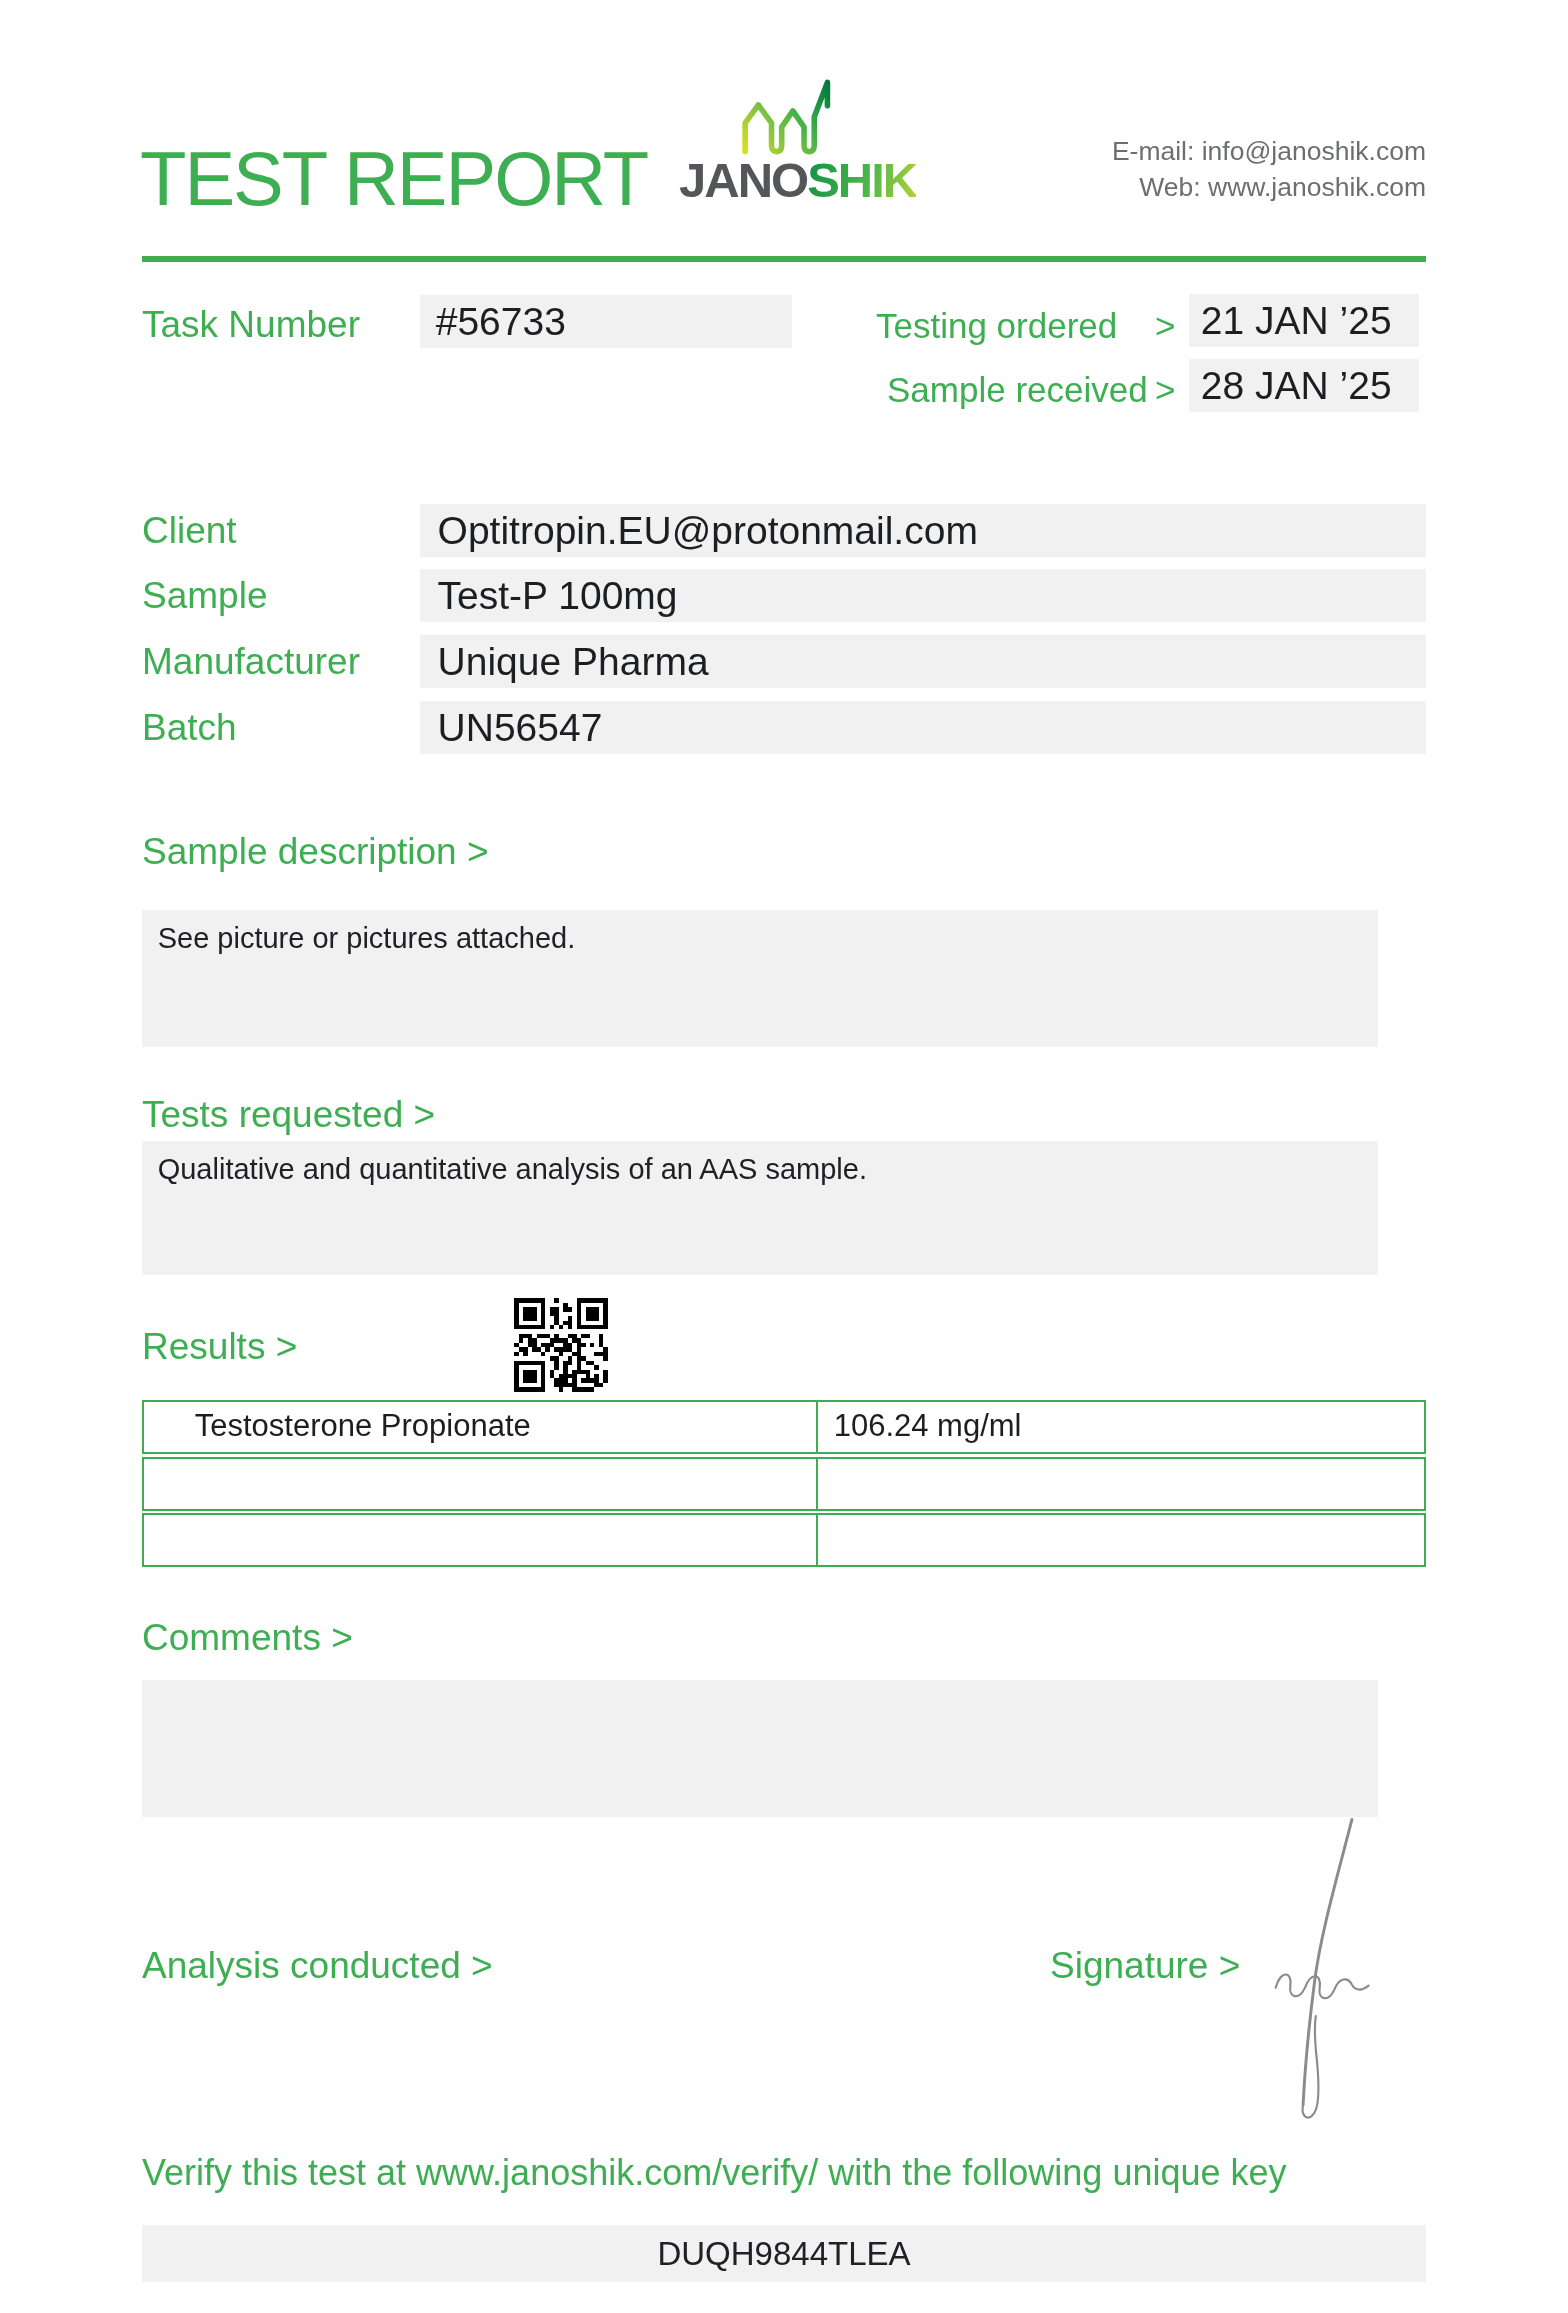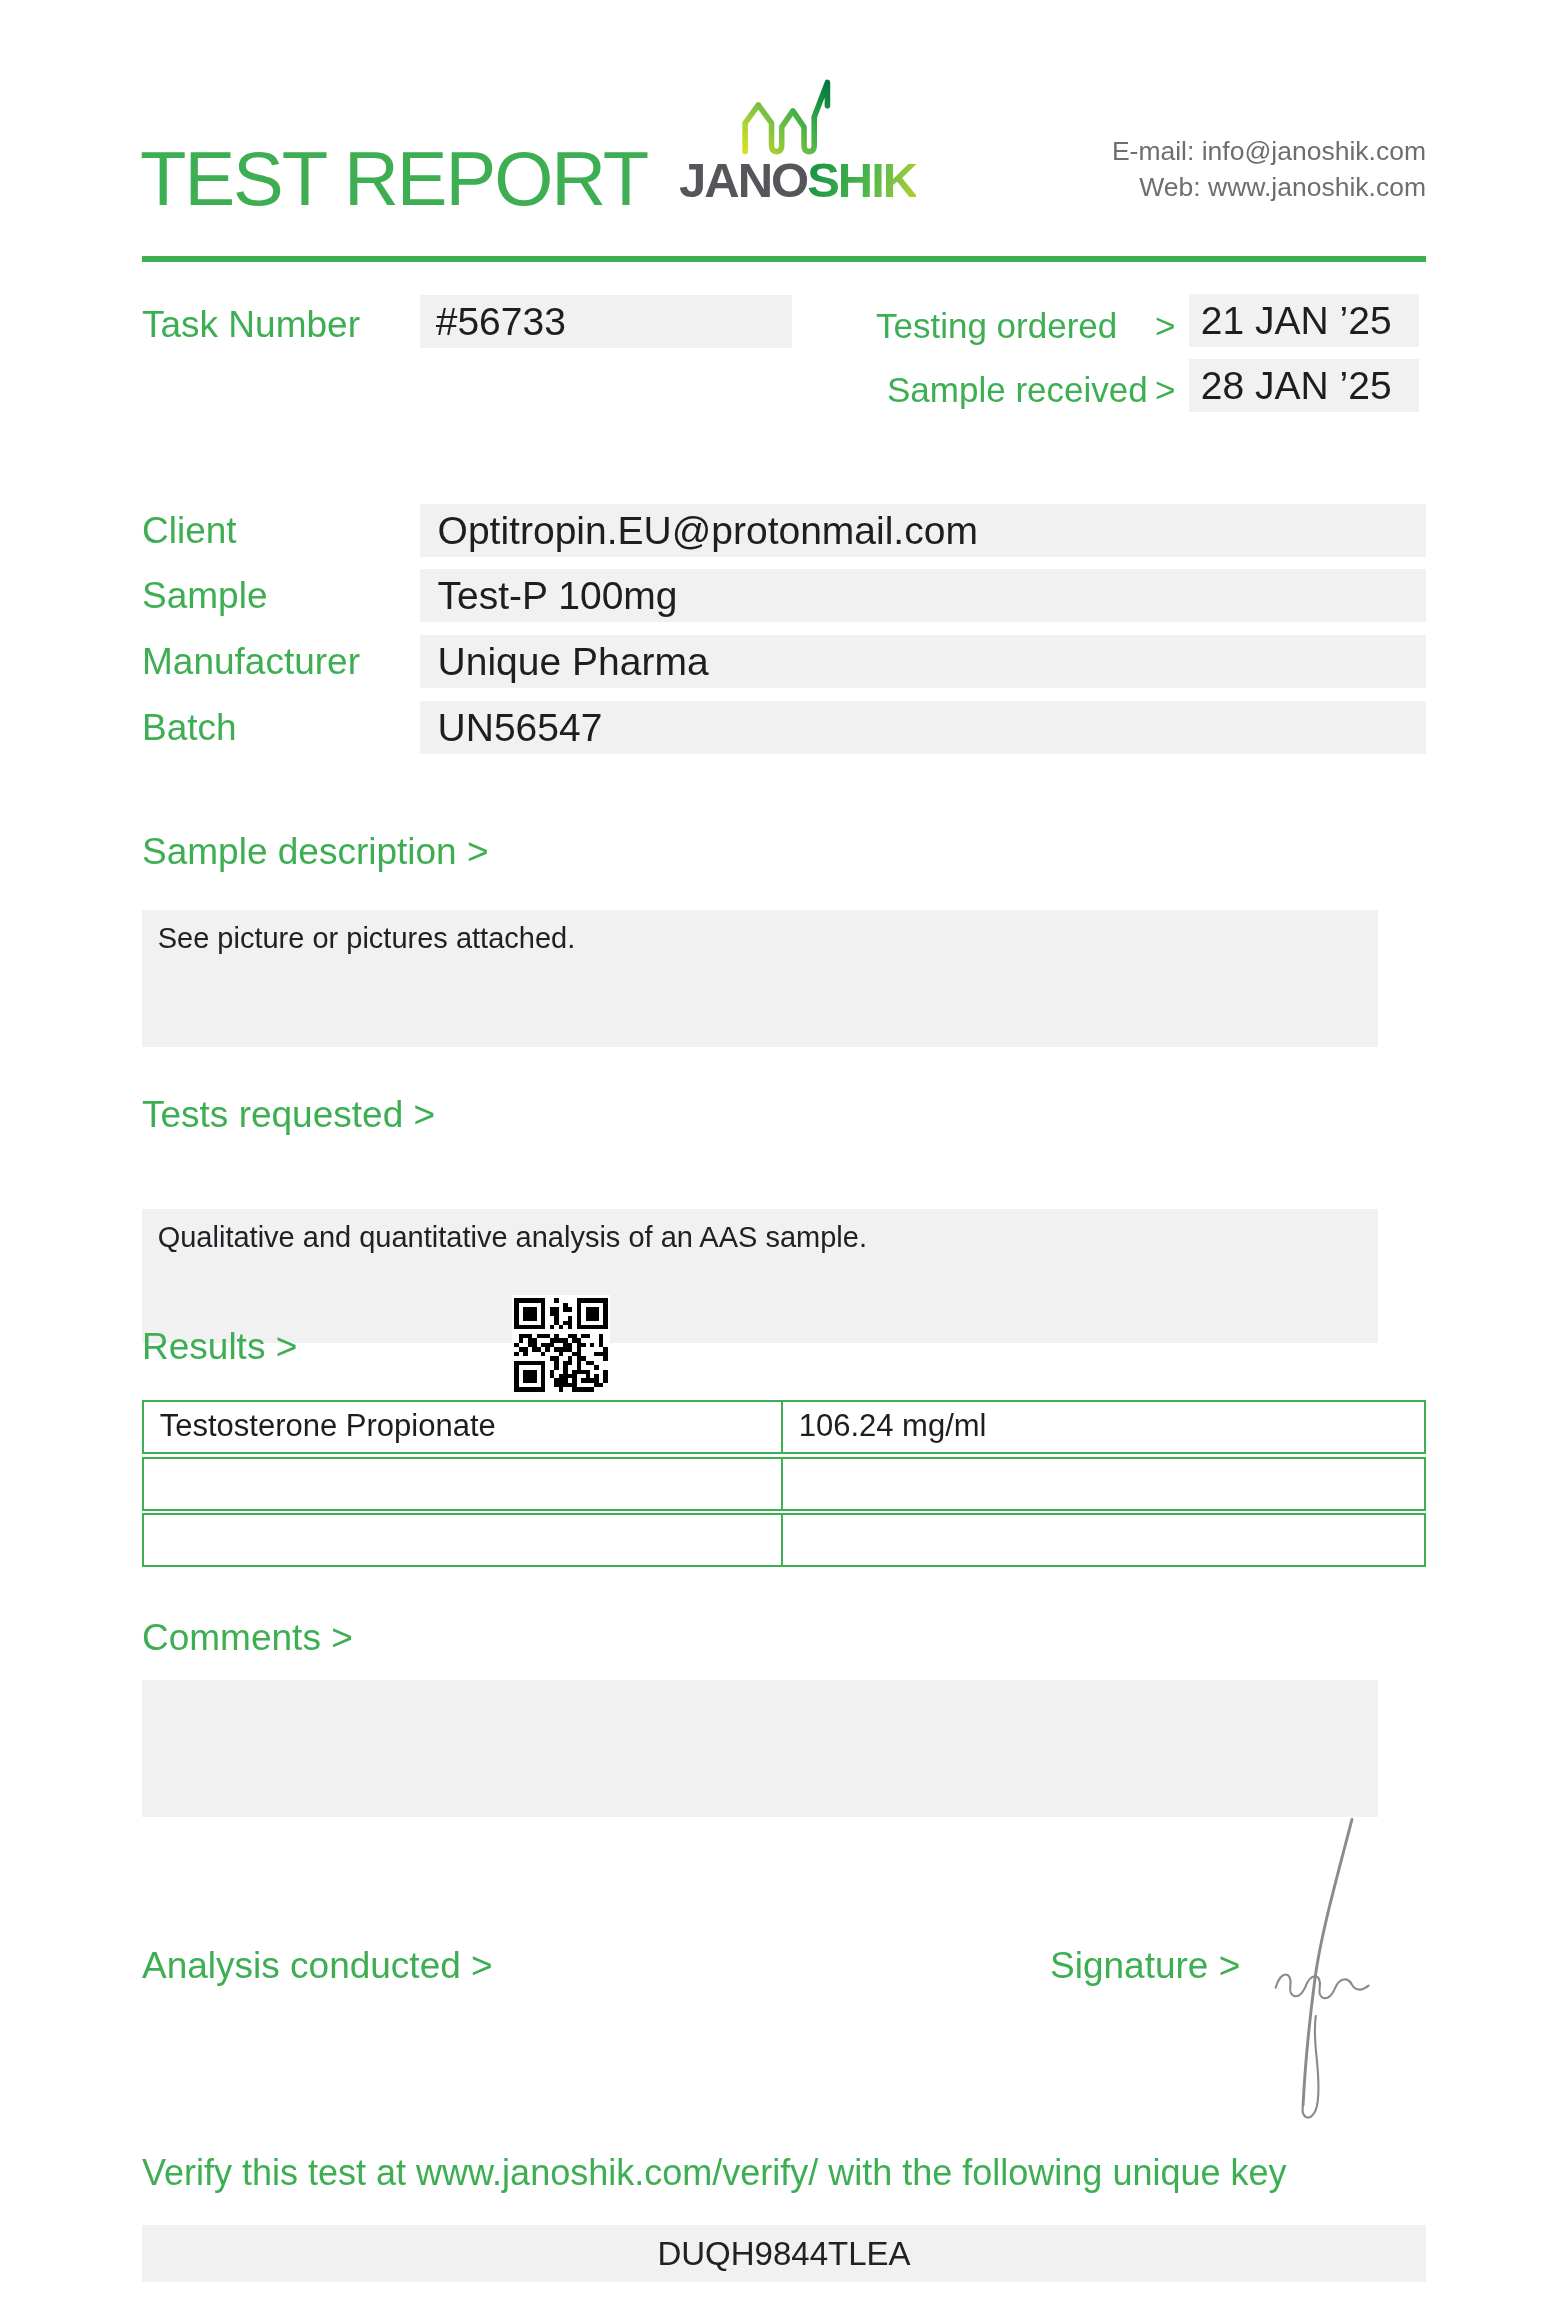--- a/index.html
+++ b/index.html
@@ -58,33 +58,33 @@
   }
   .info-row.r0{top:504px;} .info-row.r1{top:569px;} .info-row.r2{top:635px;} .info-row.r3{top:701px;}
   
   .sec-head{position:absolute;left:142px;color:var(--green);font-size:37px;white-space:nowrap;}
   .h-sampledesc{top:831px;} .h-tests{top:1094px;} .h-results{top:1326px;} .h-comments{top:1617px;}
   .sec-box{
     position:absolute;left:142px;width:1236px;background:var(--box-gray);
     box-sizing:border-box;padding:11.8px 15.7px;font-size:29px;color:#202124;
   }
   .b-sampledesc{top:910px;height:137px;}
-  .b-tests{top:1209px;height:134px;}
+  .b-tests{top:1141px;height:134px;}
   .b-comments{top:1680px;height:137px;}
   
   .qr{position:absolute;left:512px;top:1295px;width:98px;height:100px;background:#fff;}
   .qr svg{width:100%;height:100%;shape-rendering:crispEdges;}
   
   .res-row{
     position:absolute;left:142px;width:1284px;height:54px;box-sizing:border-box;
     border:2.9px solid var(--green);display:flex;background:#fff;
   }
   .res-row.r0{top:1400px;} .res-row.r1{top:1457px;} .res-row.r2{top:1513px;}
   .res-cell{font-size:31px;line-height:48px;padding-left:15.7px;white-space:nowrap;overflow:hidden;box-sizing:border-box;}
-  .res-analyte{width:639px;border-right:2.9px solid var(--green);}
+  .res-analyte{width:639px;border-right:2.9px solid var(--green);margin-left:35px;}
   .res-value{flex:1;}
   
   .analysis-label{left:142px;top:1945px;}
   .analysis-box{left:485px;top:1933px;width:302px;height:53px;line-height:53px;padding-left:13.7px;}
   .signature-label{left:1050px;top:1945px;}
   .signature{position:absolute;left:1262px;top:1815px;width:133px;height:312px;}
   .signature svg{width:100%;height:100%;}
   .verify-line{position:absolute;left:142px;top:2152px;color:var(--green);font-size:36px;white-space:nowrap;}
   .key-box{
     position:absolute;left:142px;top:2225px;width:1284px;height:57px;background:var(--box-gray);

